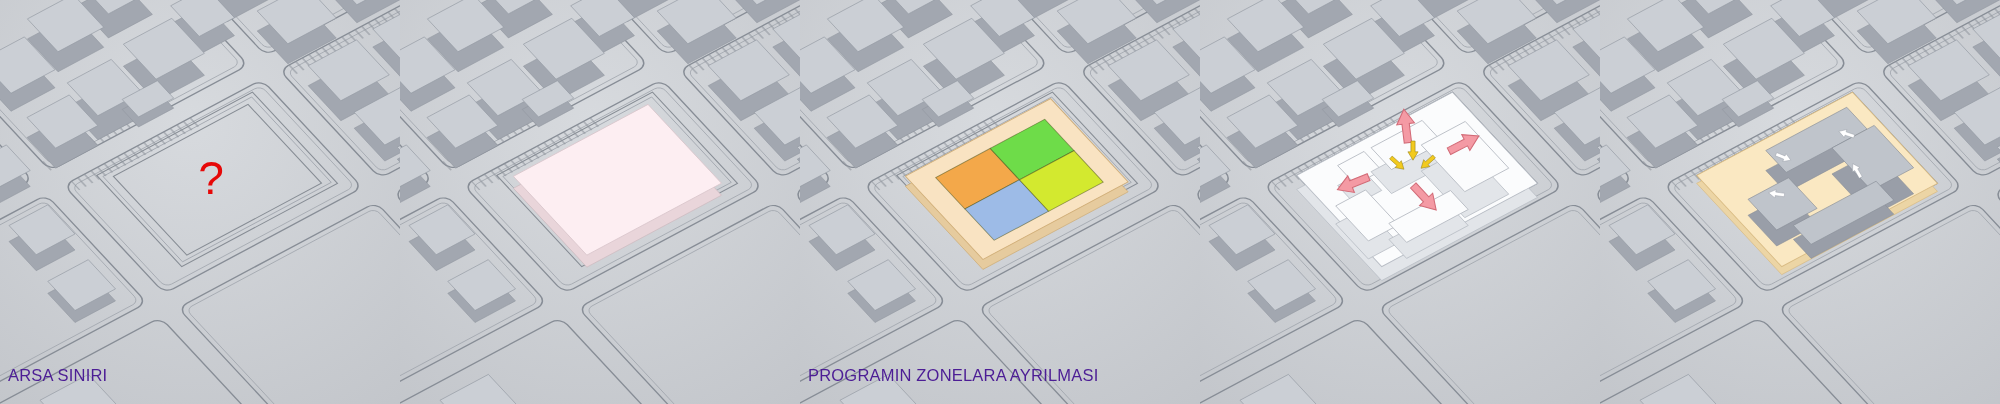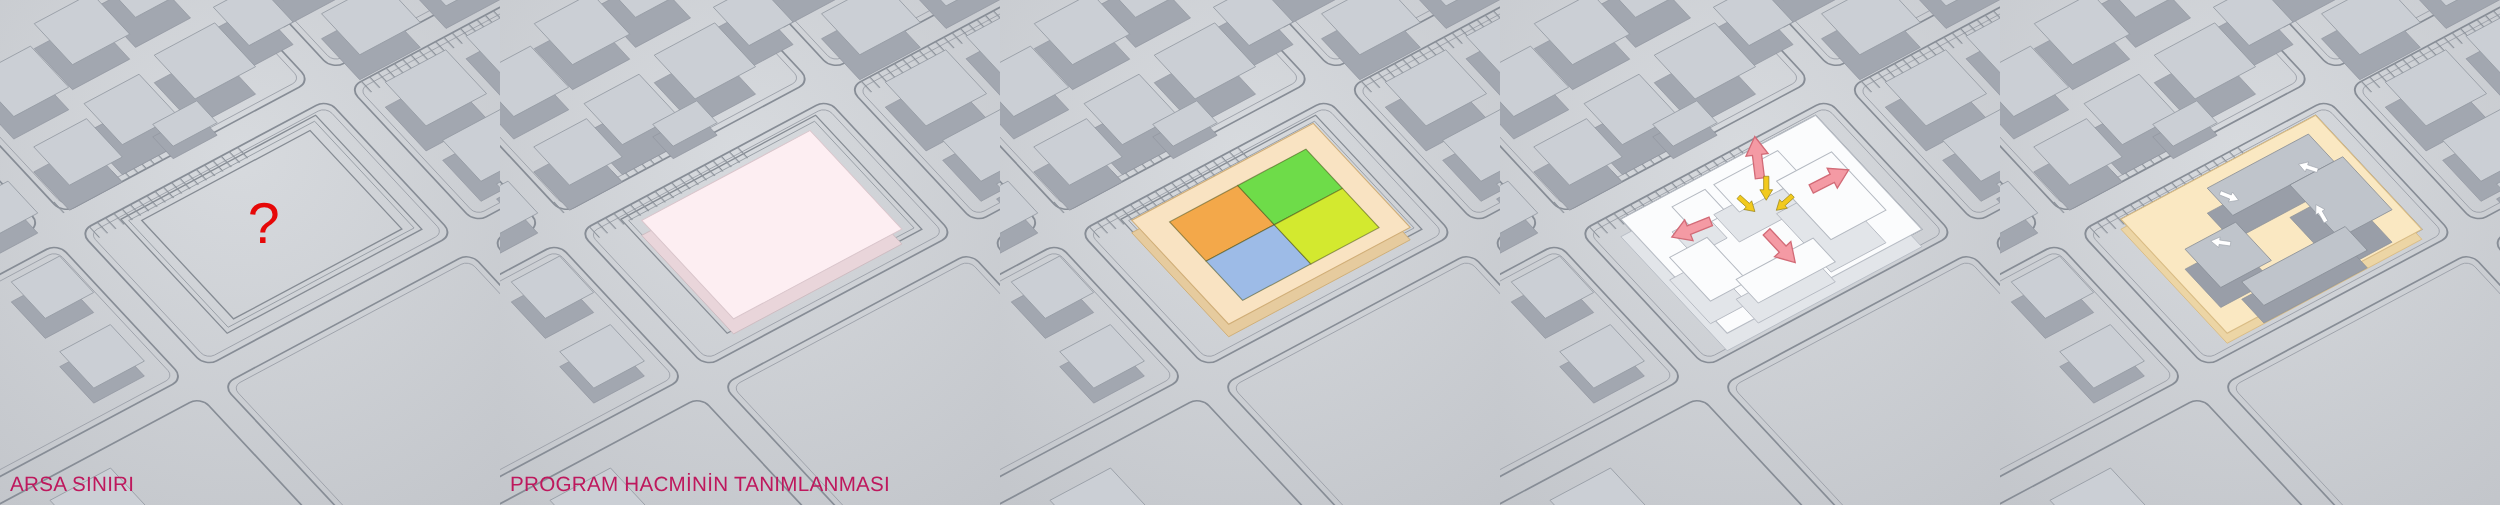--- a/index.html
+++ b/index.html
@@ -1,21 +1,21 @@
 <!DOCTYPE html>
 <html><head>
 <meta charset="utf-8">
 <style>
   html,body{margin:0;padding:0;background:#b9bcc1;}
   .strip{display:flex;width:2000px;height:404px;overflow:hidden;background:#c7cacf;}
   .panel{position:relative;width:400px;height:404px;flex:0 0 400px;}
   .panel + .panel{box-shadow:inset 1px 0 0 rgba(255,255,255,.55), inset 2px 0 0 rgba(122,128,136,.30);}
   svg.scene{display:block;width:400px;height:404px;}
-  .label{position:absolute;left:8px;bottom:7px;margin:0;
-         font:16.5px/1.1 "Liberation Sans",sans-serif;color:#be185d;
+  .label{position:absolute;left:8px;bottom:20px;margin:0;
+         font:16.5px/1.1 "Liberation Sans",sans-serif;color:#4c1d95;
          letter-spacing:.2px;white-space:nowrap;text-align:center;}
   .qmark{font-family:"Liberation Sans",sans-serif;font-size:46px;text-anchor:middle;}
   
   .curb{fill:none;stroke:#878d96;stroke-width:1.4;}
   .curb2{fill:none;stroke:#9da2aa;stroke-width:.7;}
   .siteline{fill:none;stroke:#868c94;stroke-width:1.1;}
   .siteline2{fill:none;stroke:#979da5;stroke-width:.7;}
   .top{fill:#cbcfd5;stroke:#9298a1;stroke-width:.6;}
   .side{fill:#a2a7b0;stroke:#8f949d;stroke-width:.5;}
   
@@ -182,35 +182,35 @@
   </figure>
 
   <figure class="panel" style="margin:0">
     <svg class="scene" viewBox="0 0 400 404">
       <use href="#citybg"></use>
       <g transform="matrix(.88,-.47,.68,.73,217,180)">
         <rect class="sideP2" x="-76" y="-54" width="153" height="108" transform="translate(-8.49,10.98)"></rect>
         <rect class="edgeP2" x="-76" y="-54" width="153" height="108" data-bind-attr="fill:strip.panels.1.volume_color" fill="#fdeef2"></rect>
       </g>
     </svg>
-    <figcaption class="label" data-bind="strip.panels.1.label">PROGRAM HACMİNİN TANIMLANMASI</figcaption>
   </figure>
 
   <figure class="panel" style="margin:0">
     <svg class="scene" viewBox="0 0 400 404">
       <use href="#citybg"></use>
       <g transform="matrix(.88,-.47,.68,.73,217,180)">
         <rect class="sideP3" x="-82" y="-58" width="165" height="114" transform="translate(-7.07,9.15)"></rect>
         <rect class="edgeP3" x="-82" y="-58" width="165" height="114" data-bind-attr="fill:strip.panels.2.plate_color" fill="#f9e3c2"></rect>
         <rect class="zline" x="-60" y="-42" width="62" height="43" data-bind-attr="fill:strip.panels.2.zones.0.color" fill="#f3a84a"></rect>
         <rect class="zline" x="2" y="-42" width="62" height="43" data-bind-attr="fill:strip.panels.2.zones.1.color" fill="#6edc49"></rect>
         <rect class="zline" x="-60" y="1" width="62" height="43" data-bind-attr="fill:strip.panels.2.zones.2.color" fill="#9dbbe7"></rect>
         <rect class="zline" x="2" y="1" width="62" height="43" data-bind-attr="fill:strip.panels.2.zones.3.color" fill="#d3e92f"></rect>
       </g>
     </svg>
+    <figcaption class="label" data-bind="strip.panels.2.label">PROGRAMIN ZONELARA AYRILMASI</figcaption>
   </figure>
 
   <figure class="panel" style="margin:0">
     <svg class="scene" viewBox="0 0 400 404">
       <use href="#citybg"></use>
       <g transform="matrix(.88,-.47,.68,.73,217,180)">
         <rect class="sideP4" x="-88" y="-63" width="177" height="125" transform="translate(-9.9,12.81)"></rect>
         <rect class="edgeP4" x="-88" y="-63" width="177" height="125" data-bind-attr="fill:strip.panels.3.plate_color" fill="#fbfcfd"></rect>
         <g>
           <g>

